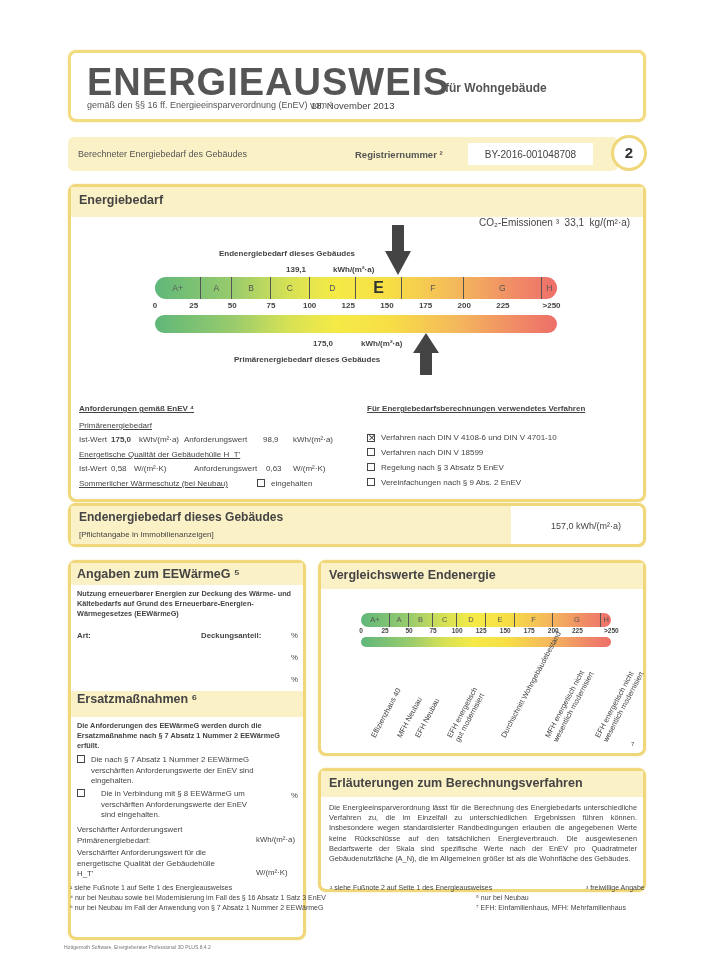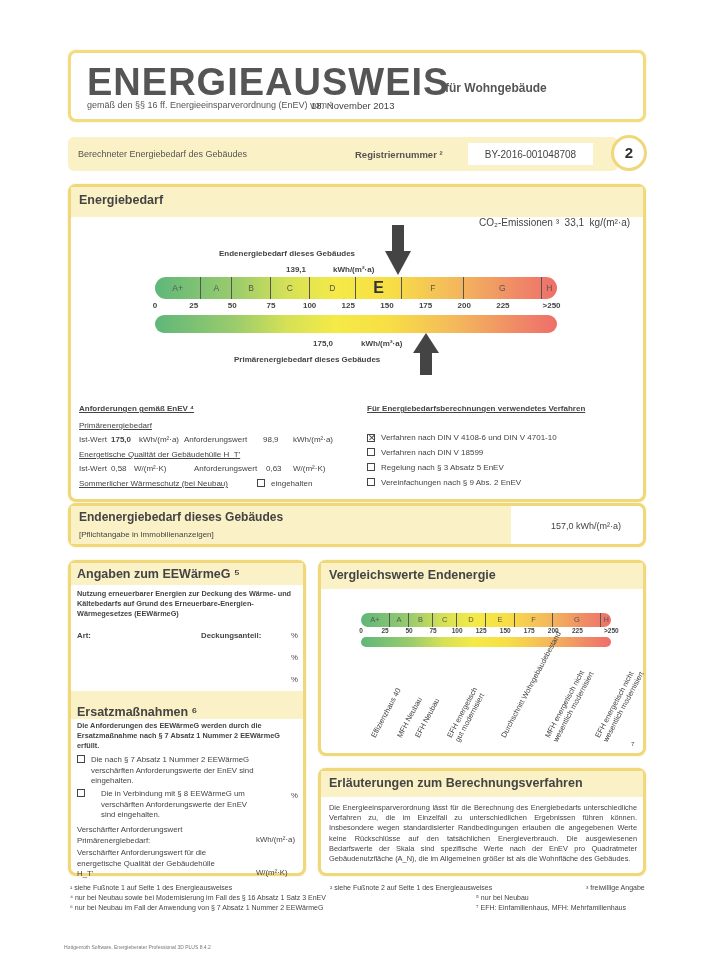--- a/index.html
+++ b/index.html
@@ -21,23 +21,23 @@
 #bedarf-title{position:absolute;left:0;top:0;width:100%;height:30px;background:#fbf1c6;padding:6px 8px;font-size:12.5px}
 #co2{position:absolute;left:408px;top:30px;font-size:10px;color:#444}
 .scale{position:absolute;height:22px;border-radius:11px}
 .grad{background:linear-gradient(90deg,#5fb77a 0%,#9bcc6c 20%,#d6e155 33%,#f5ea47 45%,#f7df45 58%,#f4b85c 75%,#f08a66 90%,#ee6f6a 100%)}
 .cls{position:absolute;top:0;height:22px;font-size:8.5px;text-align:center;line-height:22px;color:#555;border-right:1.5px solid #555}
 .tick{position:absolute;font-size:8px;font-weight:bold;color:#444;transform:translateX(-50%)}
 .small{font-size:8px;color:#444;position:absolute}
 .ul{text-decoration:underline}
 .cb{display:inline-block;width:8px;height:8px;border:1px solid #444;margin-right:6px;vertical-align:-1px}
 #end-box{left:68px;top:503px;width:578px;height:44px}
-#eew-box{left:68px;top:560px;width:238px;height:316px}
+#eew-box{left:68px;top:560px;width:238px;height:380px}
 #vgl-box{left:318px;top:560px;width:328px;height:196px}
-#erl-box{left:318px;top:768px;width:328px;height:108px}
+#erl-box{left:318px;top:768px;width:328px;height:124px}
 .p{position:absolute;font-size:7.8px;color:#444;line-height:10.5px}
 .foot{position:absolute;font-size:7.8px;color:#444}
 .rot{position:absolute;font-size:7.5px;color:#444;transform-origin:left top;transform:rotate(-62deg);white-space:nowrap;line-height:9px}
 </style>
 </head>
 <body>
 
 <div class="box" id="title-box">
  <div id="title-main">ENERGIEAUSWEIS</div>
  <div id="title-sub">für Wohngebäude</div>
@@ -137,21 +137,21 @@
 </div>
 
 <div class="box" id="eew-box">
  <div class="hdrband sec-title" style="position:absolute;left:0;top:0;width:100%;height:22px;padding:4px 6px;font-size:12.5px">Angaben zum EEWärmeG ⁵</div>
  <div class="p" style="left:6px;top:26px;width:220px;font-weight:bold;font-size:7.3px;line-height:10px">Nutzung erneuerbarer Energien zur Deckung des Wärme- und Kältebedarfs auf Grund des Erneuerbare-Energien-Wärmegesetzes (EEWärmeG)</div>
  <div class="p" style="left:6px;top:68px;font-weight:bold">Art:</div>
  <div class="p" style="left:130px;top:68px;font-weight:bold">Deckungsanteil:</div>
  <div class="p" style="left:220px;top:68px">%</div>
  <div class="p" style="left:220px;top:90px">%</div>
  <div class="p" style="left:220px;top:112px">%</div>
- <div class="hdrband sec-title" style="position:absolute;left:0;top:128px;width:100%;height:26px;padding:14px 6px;font-size:12.5px">Ersatzmaßnahmen ⁶</div>
+ <div class="hdrband sec-title" style="position:absolute;left:0;top:128px;width:100%;height:26px;padding:1px 6px;font-size:12.5px">Ersatzmaßnahmen ⁶</div>
  <div class="p" style="left:6px;top:158px;width:220px;font-weight:bold;font-size:7.3px;line-height:10px">Die Anforderungen des EEWärmeG werden durch die Ersatzmaßnahme nach § 7 Absatz 1 Nummer 2 EEWärmeG erfüllt.</div>
  <div class="p" style="left:6px;top:192px;width:200px">
       <span class="cb" style="float:left"></span>
       <span style="display:block;margin-left:14px">Die nach § 7 Absatz 1 Nummer 2 EEWärmeG verschärften Anforderungswerte der EnEV sind eingehalten.</span>
     </div>
  <div class="p" style="left:6px;top:226px;width:172px">
       <span class="cb" style="float:left"></span>
       <span style="display:block;margin-left:24px">Die in Verbindung mit § 8 EEWärmeG um verschärften Anforderungswerte der EnEV sind eingehalten.</span>
     </div>
  <div class="p" style="left:220px;top:228px">%</div>

